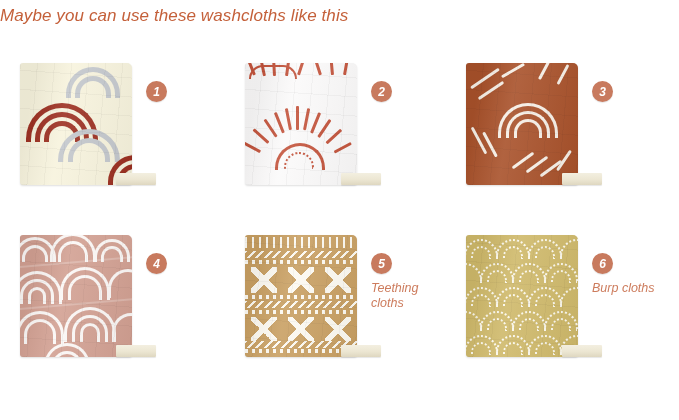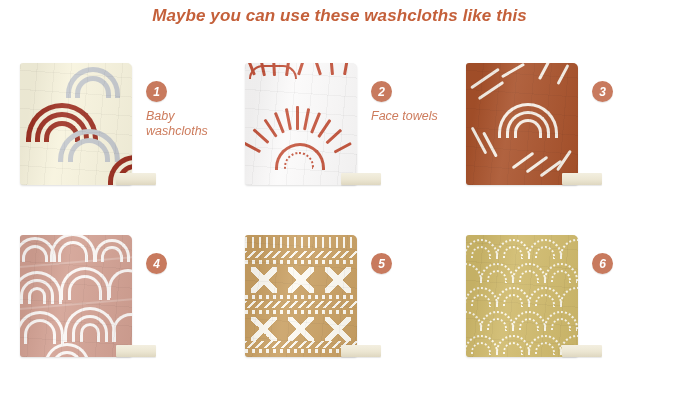--- a/index.html
+++ b/index.html
@@ -2,22 +2,22 @@
 <html><head>
 <meta charset="utf-8">
 <style>
   html,body{margin:0;padding:0;}
   body{
     width:679px;height:420px;background:#ffffff;overflow:hidden;
     font-family:"Liberation Sans","DejaVu Sans",sans-serif;
     position:relative;
   }
   .page-title{
-    position:absolute;left:0;top:6px;width:679px;text-align:center;
-    font-size:17px;font-weight:bold;font-style:italic;color:#c4603a;
+    position:absolute;left:0;top:6px;width:679px;text-align:left;
+    font-size:17px;font-weight:normal;font-style:italic;color:#c4603a;
     letter-spacing:.1px;
   }
   .grid{position:absolute;left:0;top:55px;width:679px;height:365px;}
   .cell{position:absolute;width:226px;height:172px;}
   .cell.c0{left:4px;}  .cell.c1{left:229px;} .cell.c2{left:450px;}
   .cell.r0{top:0px;}   .cell.r1{top:172px;}
 
   
   .photo-wrap{position:absolute;left:16px;top:8px;width:118px;height:128px;}
   .cloth{
@@ -101,21 +101,20 @@
         <div class="arc m" style="left:24px;top:58px;width:26px;height:16px;border-width:5px;"></div>
         <div class="arc g" style="left:38px;top:66px;width:52px;height:28px;border-width:5px;"></div>
         <div class="arc g" style="left:48px;top:75px;width:32px;height:19px;border-width:5px;"></div>
         <div class="arc m" style="left:88px;top:92px;width:44px;height:26px;border-width:5px;"></div>
         <div class="arc m" style="left:97px;top:101px;width:26px;height:17px;border-width:5px;"></div>
       </div>
       <div class="tab"></div>
     </div>
     <div class="caption">
       <div class="badge">1</div>
-      <div class="cap-label">Baby washcloths</div>
     </div>
   </div>
 
   <div class="cell r0 c1">
     <div class="photo-wrap">
       <div class="cloth p2">
         <div class="ray" style="left:8px;top:-8px;width:3px;height:20px;transform:rotate(-22deg);"></div>
         <div class="ray" style="left:18px;top:-9px;width:3px;height:22px;transform:rotate(-12deg);"></div>
         <div class="ray" style="left:28px;top:-10px;width:3px;height:23px;transform:rotate(-3deg);"></div>
         <div class="ray" style="left:40px;top:-9px;width:3px;height:22px;transform:rotate(8deg);"></div>
@@ -136,21 +135,20 @@
         <div class="ray" style="left:58px;top:45px;width:2.5px;height:22px;transform:rotate(11deg);"></div>
         <div class="ray" style="left:65px;top:48px;width:2.5px;height:22px;transform:rotate(22deg);"></div>
         <div class="ray" style="left:72px;top:53px;width:2.5px;height:21px;transform:rotate(34deg);"></div>
         <div class="ray" style="left:80px;top:60px;width:2.5px;height:20px;transform:rotate(48deg);"></div>
         <div class="ray" style="left:88px;top:70px;width:2.5px;height:19px;transform:rotate(62deg);"></div>
       </div>
       <div class="tab"></div>
     </div>
     <div class="caption">
       <div class="badge">2</div>
-      <div class="cap-label">Face towels</div>
     </div>
   </div>
 
   <div class="cell r0 c2">
     <div class="photo-wrap">
       <div class="cloth p3">
         <div class="dash" style="left:2px;top:14px;width:34px;height:3px;transform:rotate(-34deg);"></div>
         <div class="dash" style="left:10px;top:26px;width:30px;height:3px;transform:rotate(-34deg);"></div>
         <div class="dash" style="left:34px;top:6px;width:26px;height:3px;transform:rotate(-30deg);"></div>
         <div class="dash" style="left:68px;top:6px;width:20px;height:3px;transform:rotate(-62deg);"></div>
@@ -220,20 +218,22 @@
         <div class="diamond" style="left:6px;top:82px;width:26px;height:24px;"></div>
         <div class="diamond" style="left:43px;top:82px;width:26px;height:24px;"></div>
         <div class="diamond" style="left:80px;top:82px;width:26px;height:24px;"></div>
         <div class="zig" style="top:106px;"></div>
         <div class="dotrow" style="top:114px;"></div>
       </div>
       <div class="tab"></div>
     </div>
     <div class="caption">
       <div class="badge">5</div>
+      <div class="cap-label">Teething
+cloths</div>
     </div>
   </div>
 
   <div class="cell r1 c2">
     <div class="photo-wrap">
       <div class="cloth p6">
         <div class="arc" style="left:-2px;top:4px;width:30px;height:18px;"></div>
         <div class="arc" style="left:5px;top:11px;width:16px;height:11px;"></div>
         <div class="arc" style="left:30px;top:4px;width:30px;height:18px;"></div>
         <div class="arc" style="left:37px;top:11px;width:16px;height:11px;"></div>
@@ -266,16 +266,17 @@
         <div class="arc" style="left:30px;top:100px;width:30px;height:18px;"></div>
         <div class="arc" style="left:37px;top:107px;width:16px;height:11px;"></div>
         <div class="arc" style="left:62px;top:100px;width:30px;height:18px;"></div>
         <div class="arc" style="left:69px;top:107px;width:16px;height:11px;"></div>
         <div class="arc" style="left:94px;top:100px;width:30px;height:18px;"></div>
       </div>
       <div class="tab"></div>
     </div>
     <div class="caption">
       <div class="badge">6</div>
+      <div class="cap-label">Burp cloths</div>
     </div>
   </div>
 
 </div>
 
 </body></html>

